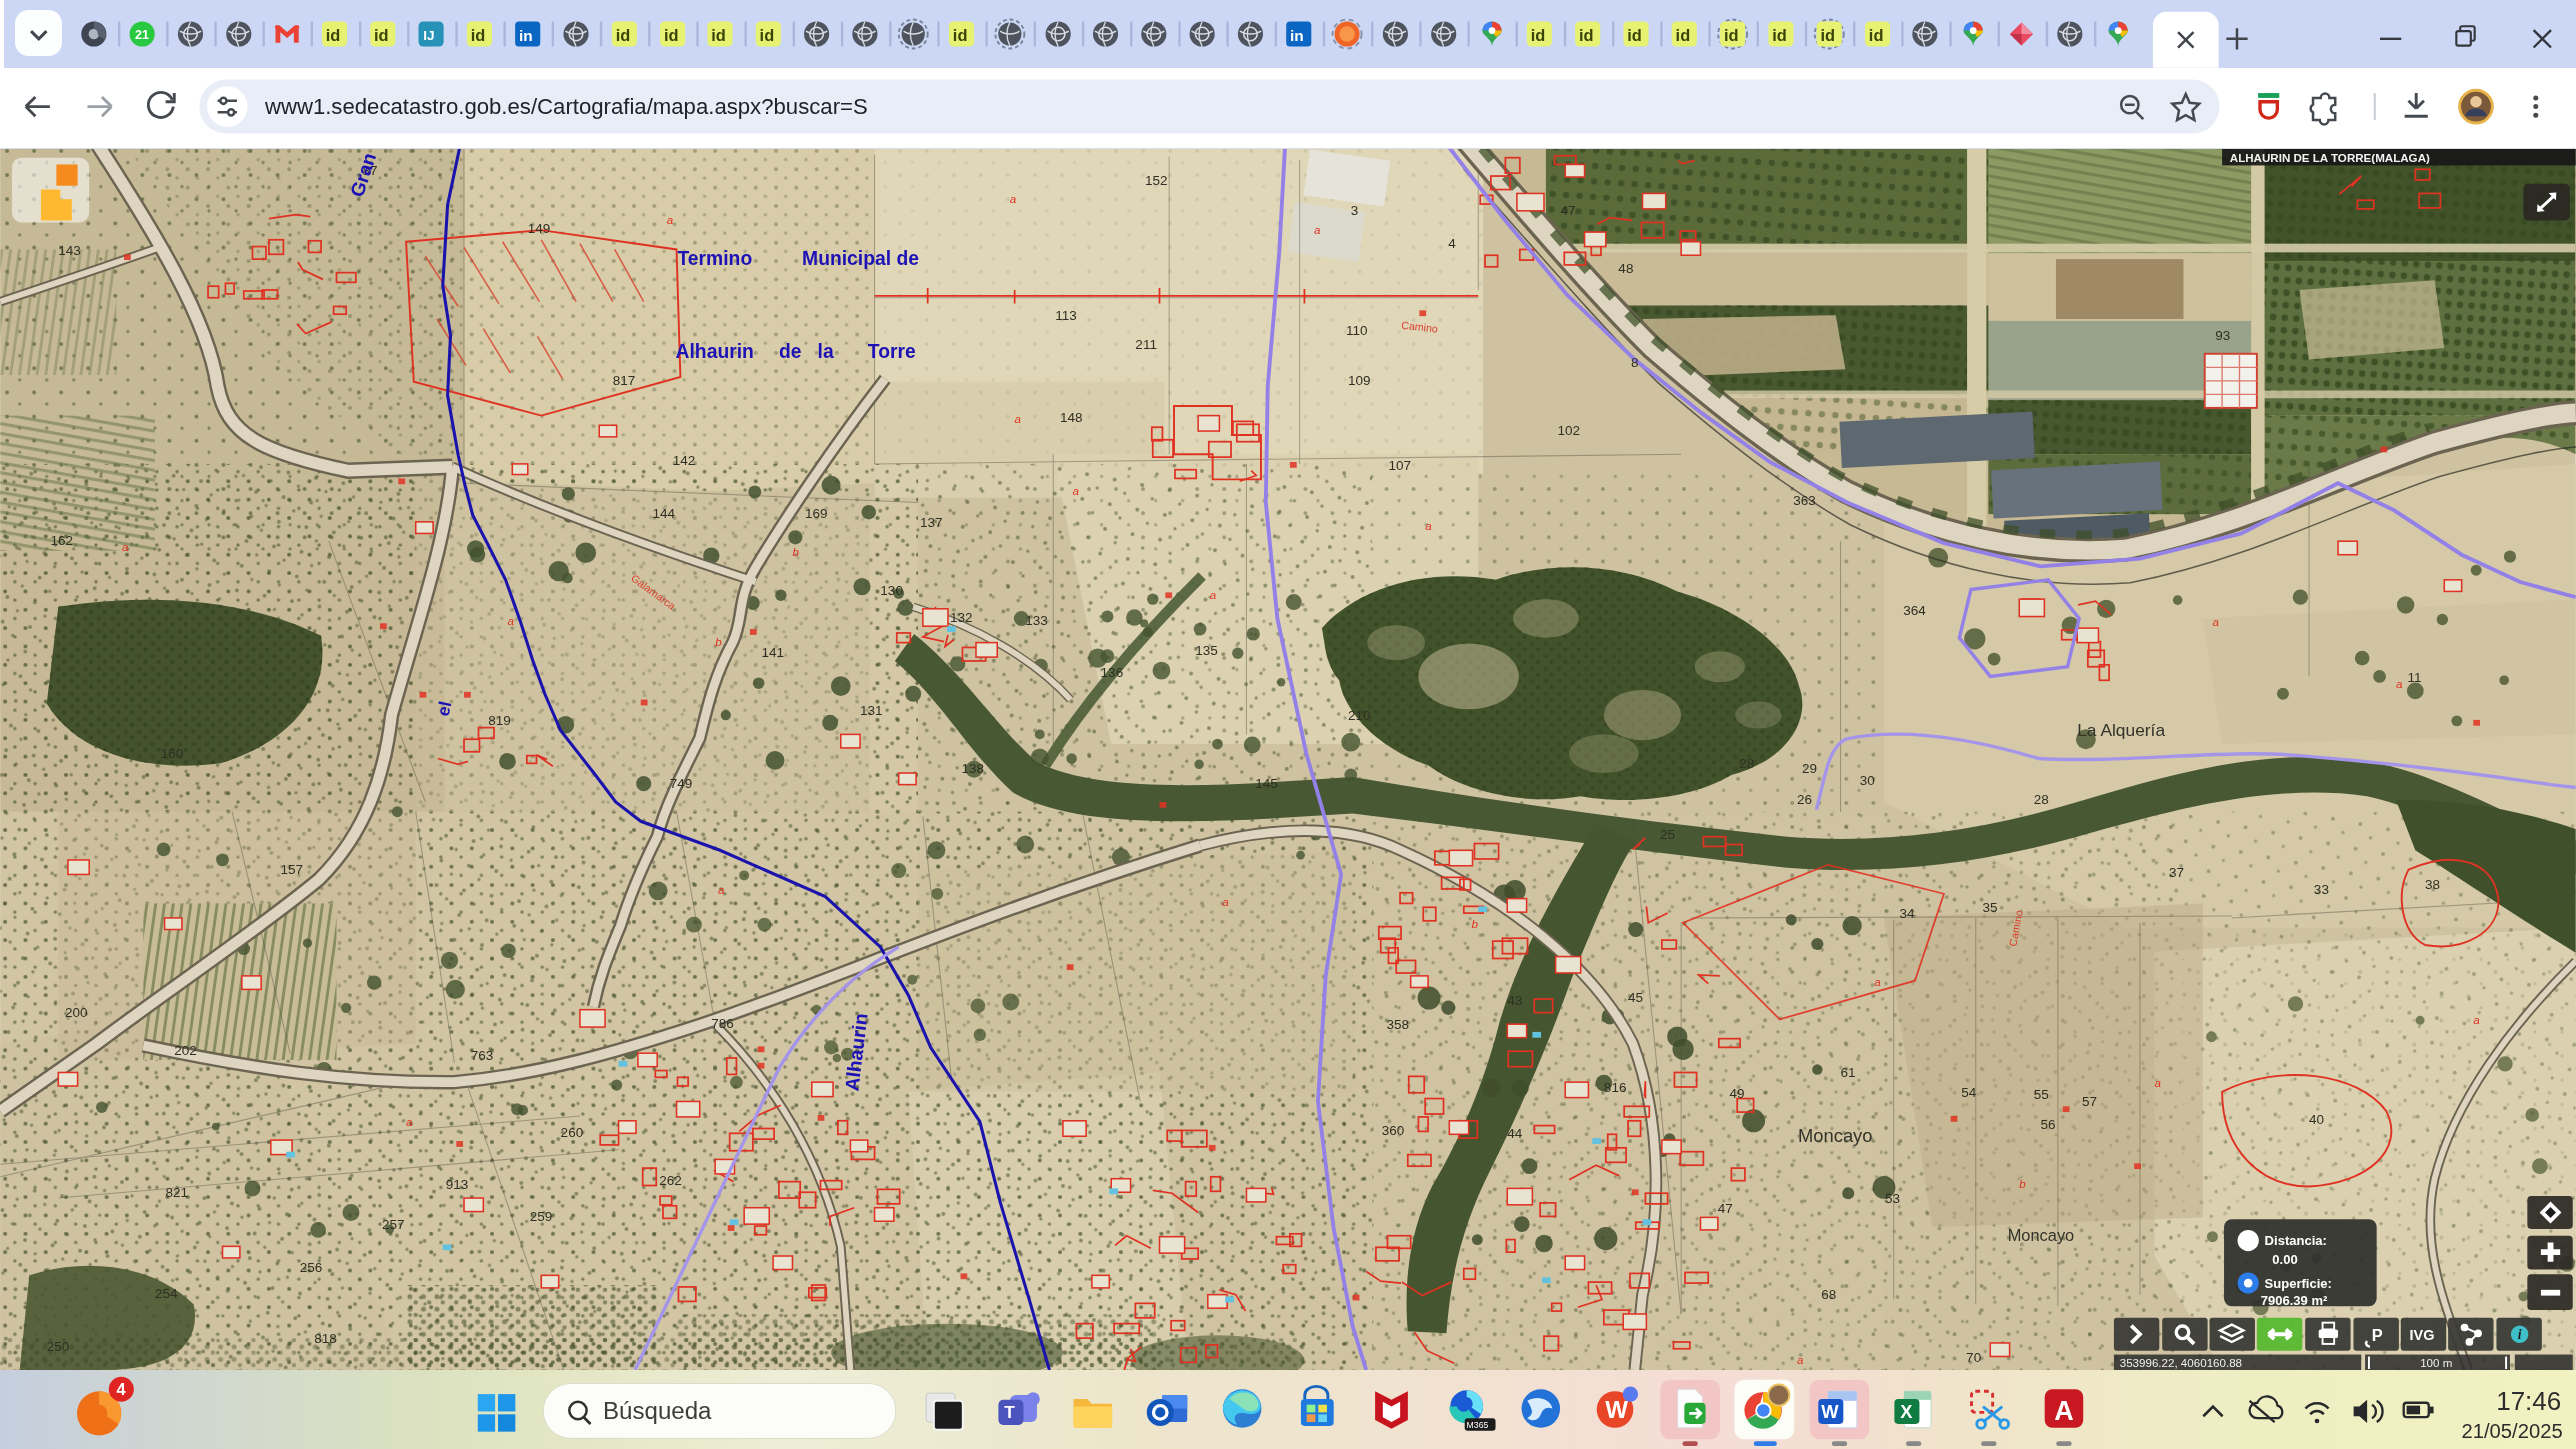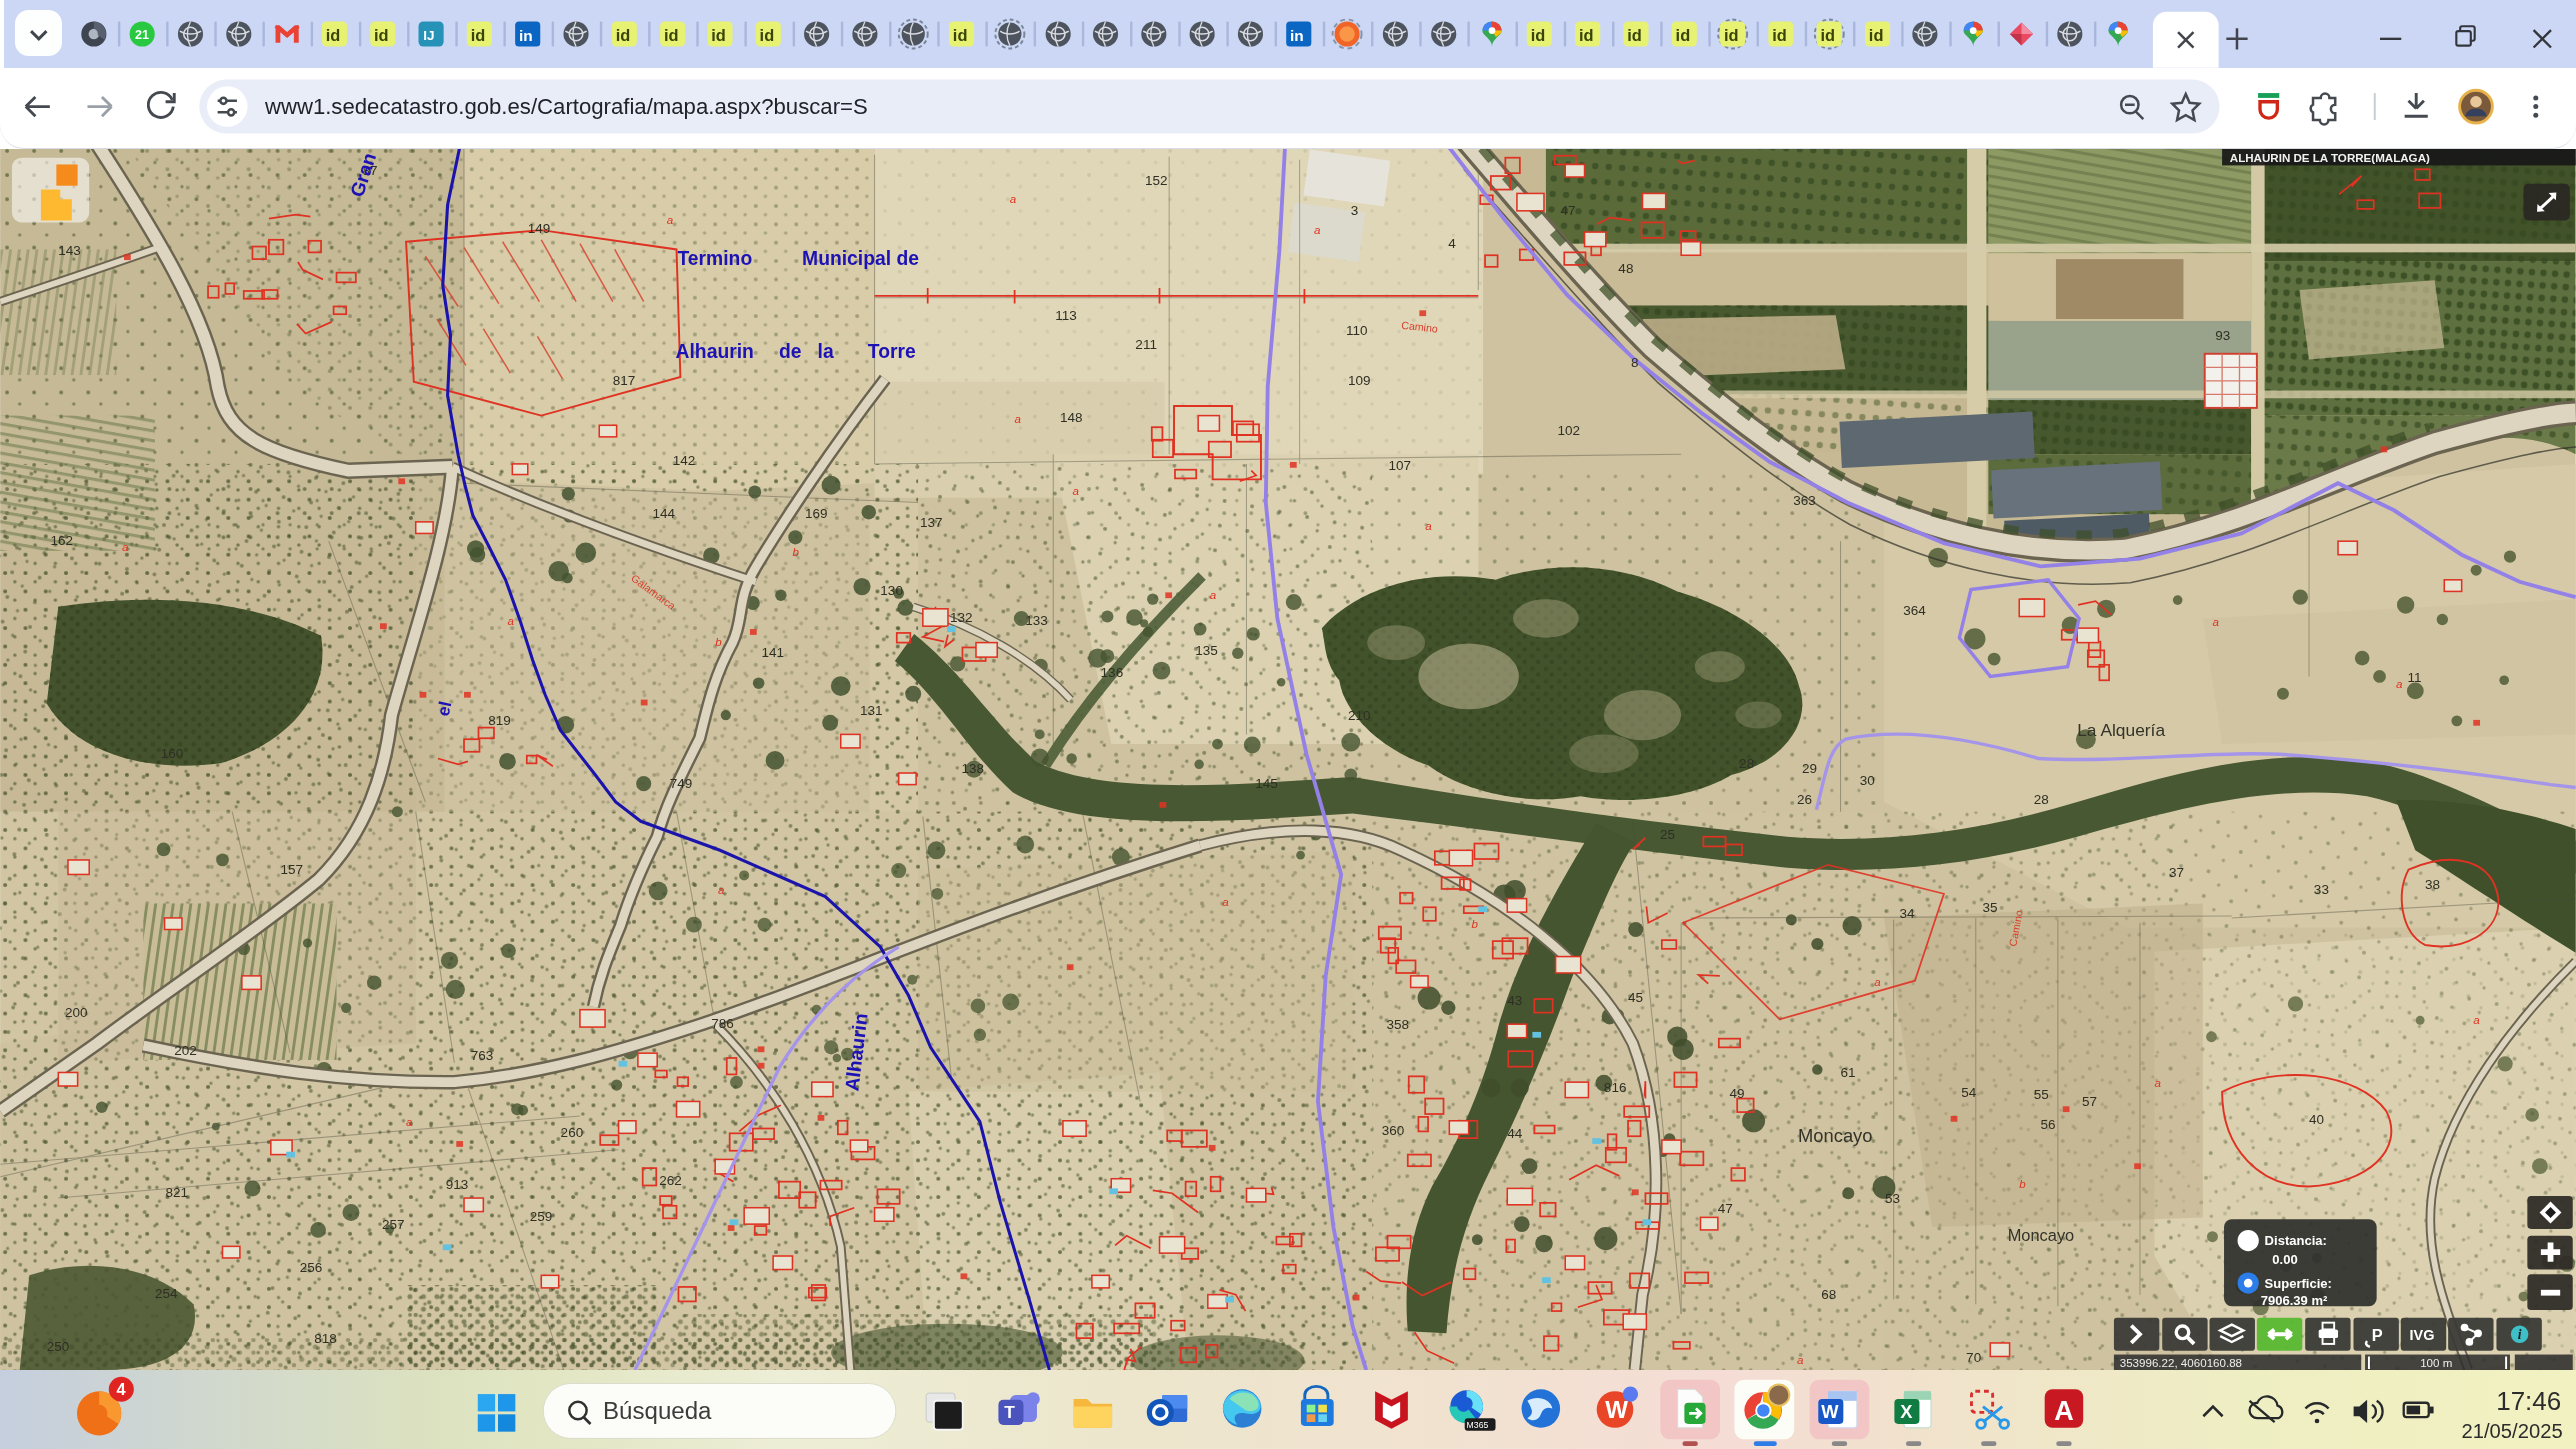--- a/index.html
+++ b/index.html
@@ -1,17 +1,17 @@
 <!DOCTYPE html>
 <html><head><meta charset="utf-8"><style>
 * { margin:0; padding:0; box-sizing:border-box; }
 html,body { width:2576px; height:1449px; overflow:hidden; font-family:"Liberation Sans", sans-serif; }
 #page { position:relative; width:2576px; height:1449px; background:#fff; }
 #tabstrip { position:absolute; left:4px; top:0; width:2576px; height:68px; background:#cbd7f4; }
-#toolbar { position:absolute; left:0; top:68px; width:2576px; height:81px; background:#ffffff; border-bottom:1px solid #d9dce4;border-radius:24px; }
+#toolbar { position:absolute; left:0; top:68px; width:2576px; height:81px; background:#ffffff; border-bottom:1px solid #d9dce4; }
 #mapwrap { position:absolute; left:0; top:149px; width:2576px; height:1221px; }
 #taskbar { position:absolute; left:0; top:1370px; width:2576px; height:79px;
   background:linear-gradient(90deg,#c5cede 0px,#ccd4d4 126px,#dbe1c0 415px,#e2e6c3 551px,#edeed6 783px,#ece6cc 1111px,#f1e2d0 1449px,#f5ddd6 1720px,#f1e1cd 1894px,#eeeec3 2242px,#f2f1c1 2576px); }
 .abs { position:absolute; }
 </style></head>
 <body>
 <div id="page">
 <div id="tabstrip">
  <div class="abs" style="left:10.6px;top:9.7px;width:47px;height:46px;background:#fdfefe;border-radius:13.5px;"></div>
  <svg class="abs" style="left:0;top:0" width="2576" height="68" viewBox="0 0 2666 70">

